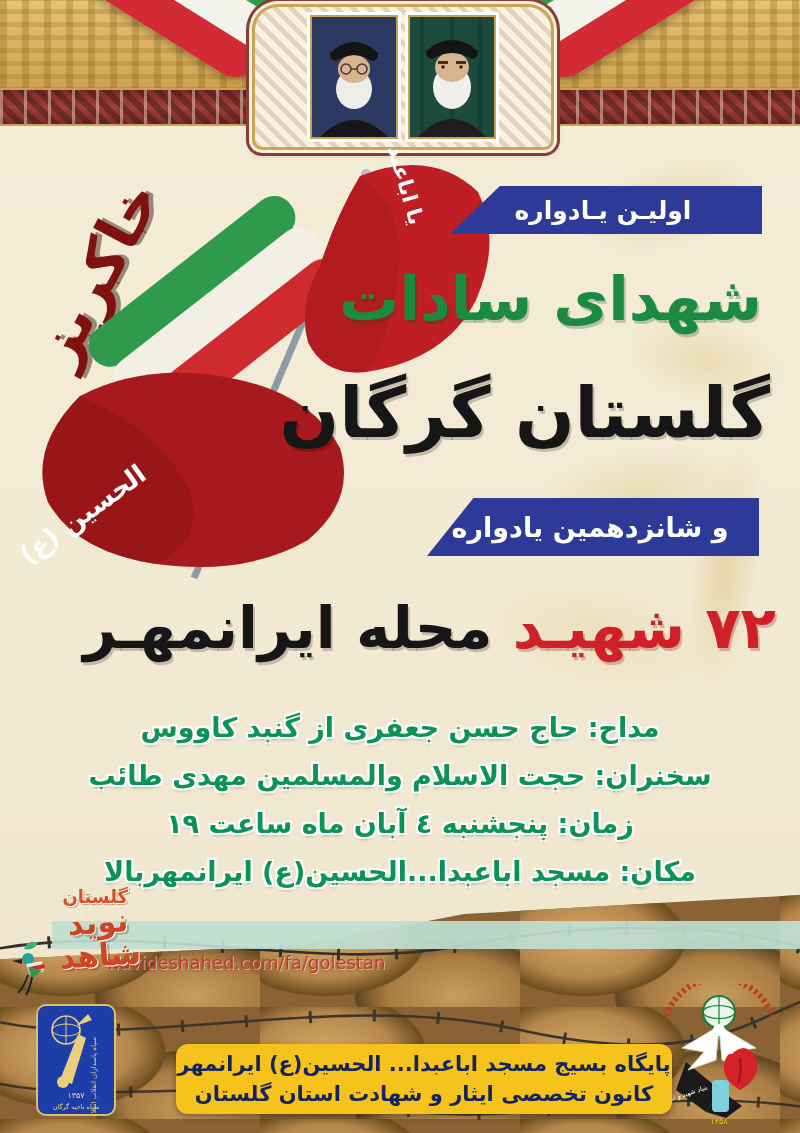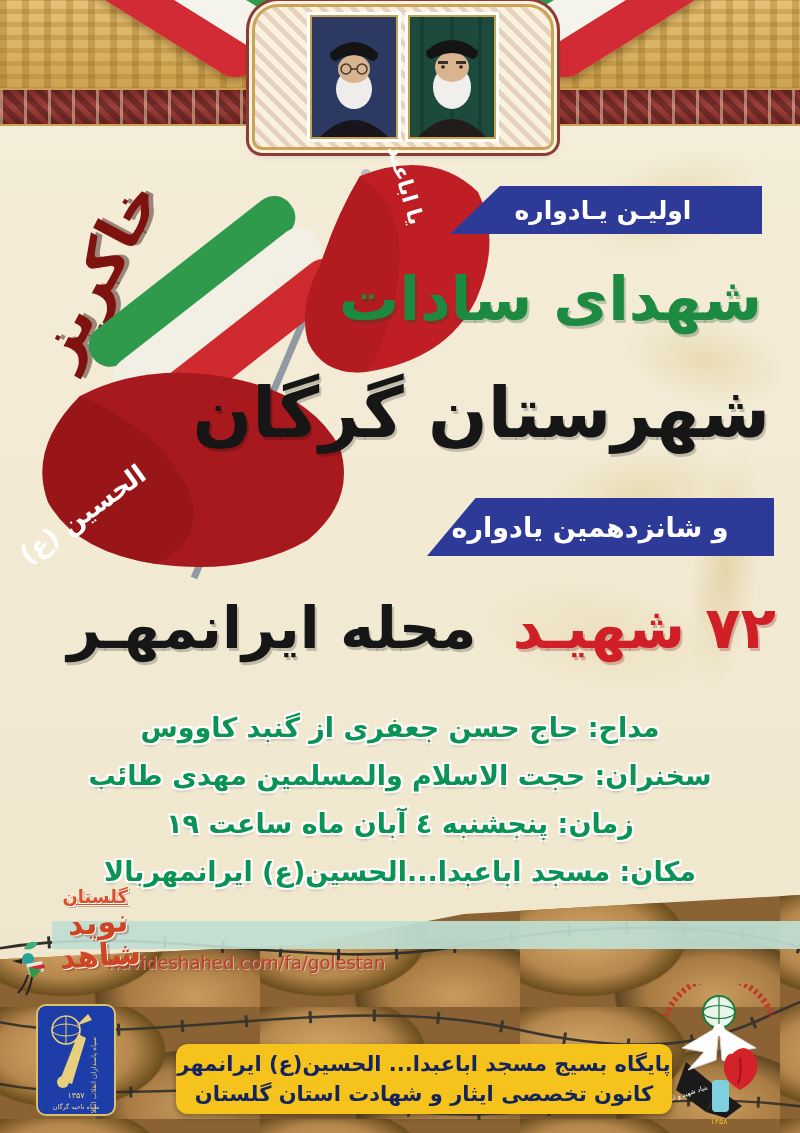--- a/index.html
+++ b/index.html
@@ -53,29 +53,29 @@
     text-shadow:3px 4px 0 rgba(45,10,5,.45);display:flex;align-items:center;justify-content:center;}
   
   .flags{position:absolute;left:8px;top:148px;width:500px;height:440px;z-index:6;}
   
   .badge{position:absolute;background:#2e3a97;color:#fff;font-weight:bold;z-index:7;
     display:flex;align-items:center;justify-content:center;white-space:nowrap;
     box-shadow:3px 4px 0 rgba(25,25,70,.30);}
   .badge-first{left:450px;top:186px;width:306px;height:48px;font-size:25px;
     clip-path:polygon(16% 0,100% 0,100% 100%,0 100%);padding-right:6px;}
   .badge-sixteenth{left:427px;top:498px;width:326px;height:58px;font-size:27px;
-    clip-path:polygon(14% 0,100% 0,100% 100%,0 100%);padding-right:21px;}
+    clip-path:polygon(14% 0,100% 0,100% 100%,0 100%);padding-right:6px;}
   .title-green{position:absolute;right:38px;top:264px;z-index:7;white-space:nowrap;
     color:#1d8a41;font-size:60px;font-weight:bold;text-shadow:2px 3px 0 rgba(10,70,30,.25);}
   .title-black{position:absolute;right:30px;top:372px;z-index:7;white-space:nowrap;
     color:#161616;font-size:70px;font-weight:bold;text-shadow:2px 3px 0 rgba(0,0,0,.2);}
   .headline{position:absolute;right:24px;top:594px;z-index:7;white-space:nowrap;
     font-size:58px;font-weight:bold;direction:rtl;}
   .hl-red{color:#d01f27;text-shadow:2px 3px 0 rgba(120,10,10,.25);}
-  .hl-black{color:#161616;margin-right:16px;text-shadow:2px 3px 0 rgba(0,0,0,.2);}
+  .hl-black{color:#161616;margin-right:0;text-shadow:2px 3px 0 rgba(0,0,0,.2);}
   
   .details{position:absolute;left:30px;right:30px;top:712px;z-index:7;text-align:center;}
   .details .line{font-size:27px;font-weight:bold;color:#0a9355;margin-bottom:17px;white-space:nowrap;
     text-shadow:-2px -2px 0 #fff,2px -2px 0 #fff,-2px 2px 0 #fff,2px 2px 0 #fff,0 3px 3px rgba(0,0,0,.22);}
   
   .sandbags{position:absolute;left:0;top:895px;width:800px;height:238px;z-index:3;
     clip-path:polygon(0 27%,38% 21%,58% 8%,100% 0,100% 100%,0 100%);
     background-color:#8a6234;
     background-image:
       radial-gradient(ellipse 130px 74px at 65px 44px,#d4a968 0%,#b5874d 52%,#6d4e1e 76%,rgba(0,0,0,0) 78%),
@@ -87,21 +87,21 @@
     background:rgba(191,222,211,.92);}
   .social-handle{position:absolute;left:102px;top:922px;z-index:6;direction:ltr;
     color:#c03425;font-size:25px;font-weight:bold;letter-spacing:.5px;
     text-shadow:1px 1px 0 rgba(255,255,255,.65);}
   .social-url{position:absolute;left:108px;top:952px;z-index:6;direction:ltr;
     color:#c23a2a;font-size:18px;font-weight:normal;
     text-shadow:1px 1px 0 rgba(255,255,255,.5),0 2px 3px rgba(60,30,10,.3);}
   
   .navid{position:absolute;left:2px;top:882px;width:160px;height:125px;z-index:6;}
   .navid .region{position:absolute;right:34px;top:4px;color:#d8512b;font-size:18px;font-weight:bold;
-    text-shadow:1px 1px 0 #fff,2px 2px 0 rgba(130,40,10,.35);text-decoration:underline;}
+    text-shadow:1px 1px 0 #fff,2px 2px 0 rgba(130,40,10,.35);}
   .navid .name{position:absolute;right:14px;top:24px;width:98px;text-align:center;
     color:#cf4423;font-size:31px;font-weight:bold;line-height:33px;transform:rotate(-4deg);
     text-shadow:1px 1px 0 #fff,3px 3px 0 rgba(130,40,10,.3);}
   .navid .bird{position:absolute;left:6px;bottom:10px;line-height:0;}
   
   .sepah{position:absolute;left:36px;top:1004px;width:80px;height:112px;z-index:6;line-height:0;}
   .bonyad{position:absolute;left:644px;top:984px;width:150px;height:145px;z-index:6;line-height:0;}
   .ybox{position:absolute;left:176px;top:1044px;width:496px;height:70px;z-index:6;
     background:#f6c31c;border-radius:12px;box-shadow:0 3px 6px rgba(30,20,0,.4);
     display:flex;flex-direction:column;align-items:center;justify-content:center;}
@@ -189,21 +189,21 @@
     <path d="M352 28 Q424 0 470 44 Q494 92 468 152 Q438 212 358 224 Q316 228 300 194 Q290 158 312 118 Q328 68 352 28 Z" fill="#bf1f24"></path>
     <path d="M352 28 Q400 60 390 130 Q382 190 358 224 Q316 228 300 194 Q290 158 312 118 Q328 68 352 28 Z" fill="#a8191d" opacity=".55"></path>
     <text x="402" y="78" fill="#fff" font-size="21" font-weight="bold" transform="rotate(74 402 78)">یا اباعبدالله</text>
     <path d="M72 248 Q142 212 232 232 Q304 248 332 300 Q348 352 300 392 Q238 428 148 416 Q68 404 40 354 Q20 300 72 248 Z" fill="#a8191d"></path>
     <path d="M72 248 Q150 280 180 340 Q200 390 148 416 Q68 404 40 354 Q20 300 72 248 Z" fill="#8d1216" opacity=".6"></path>
     <text x="140" y="330" fill="#fff" font-size="26" font-weight="bold" transform="rotate(-36 140 330)">الحسین (ع)</text>
   </svg>
 
   <div class="badge badge-first">اولیـن یـادواره</div>
   <div class="title-green">شهدای سادات</div>
-  <div class="title-black">شهرستان گرگان</div>
+  <div class="title-black">گلستان گرگان</div>
   <div class="badge badge-sixteenth">و شانزدهمین یادواره</div>
   <div class="headline">
     <span class="hl-red">۷۲ شهیـد</span>
     <span class="hl-black">محله ایرانمهـر</span>
   </div>
 
   <div class="details">
     <div class="line">مداح: حاج حسن جعفری از گنبد کاووس</div>
     <div class="line">سخنران: حجت الاسلام والمسلمین مهدی طائب</div>
     <div class="line">زمان: پنجشنبه ٤ آبان ماه ساعت ۱۹</div>

